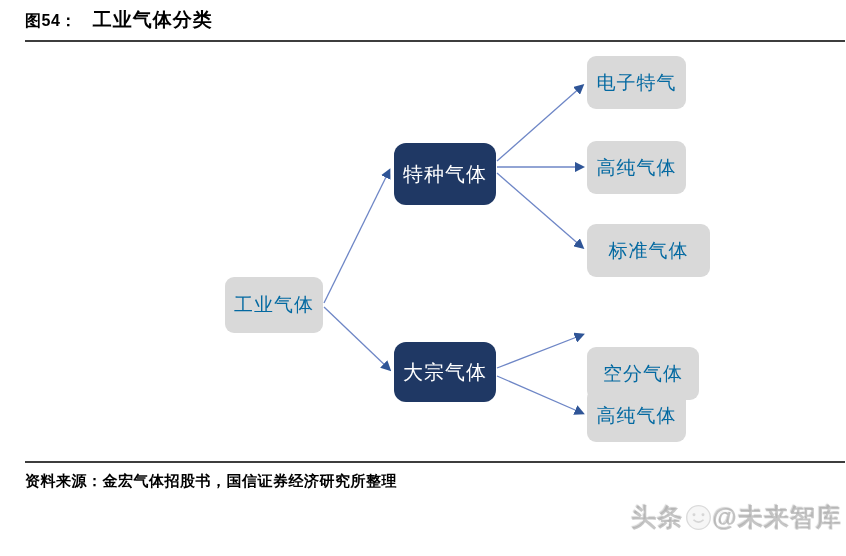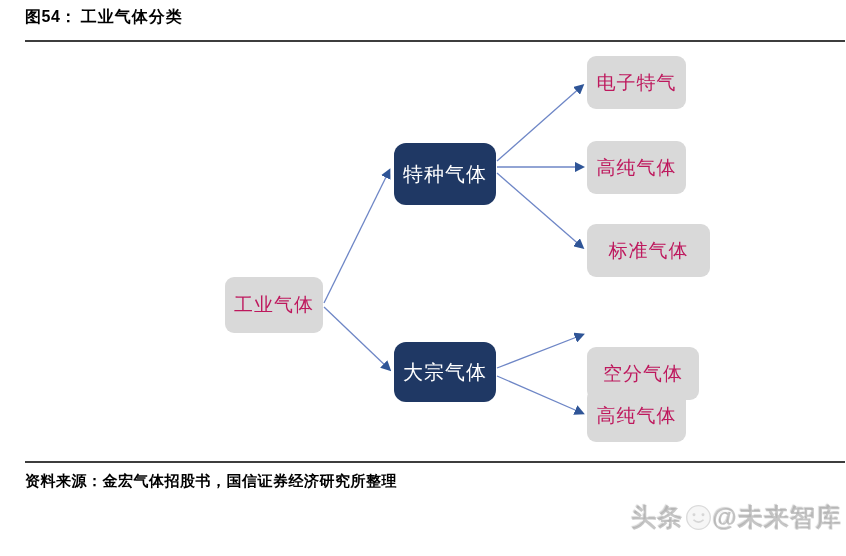--- a/index.html
+++ b/index.html
@@ -4,34 +4,34 @@
 <style>
   html,body { margin:0; padding:0; background:#ffffff; }
   #page {
     position:relative; width:846px; height:556px; background:#ffffff;
     font-family:"Liberation Sans","DejaVu Sans",sans-serif; overflow:hidden;
   }
 
   
   .fig-header { position:absolute; left:25px; top:7px; white-space:nowrap; color:#000; font-weight:bold; }
   .fig-label  { font-size:16px; letter-spacing:0.5px; }
-  .fig-title  { font-size:16px; margin-left:4px; letter-spacing:1px;text-align:right; }
+  .fig-title  { font-size:19px; margin-left:16px; letter-spacing:1px;text-align:right; }
   .rule { position:absolute; left:25px; width:820px; background:#3d3d3d; }
   .rule-top    { top:40px;  height:2px; }
   .rule-bottom { top:461px; height:2px; }
 
   
   .connectors { position:absolute; left:0; top:0; }
 
   
   .node {
     position:absolute; display:flex; align-items:center; justify-content:center;
     text-align:center; letter-spacing:1px; box-sizing:border-box;
   }
-  .gray { background:#D9D9D9; color:#be185d; border-radius:9px;  font-size:19px; }
+  .gray { background:#D9D9D9; color:#0369a1; border-radius:9px;  font-size:19px; }
   .navy { background:#1F3864; color:#ffffff; border-radius:12px; font-size:20px; }
 
   
   .source { position:absolute; left:25px; top:472px; font-size:15px; font-weight:bold; color:#000; letter-spacing:0.5px; }
 
   
   .watermark { position:absolute; right:2px; top:484px; width:235px; height:70px; pointer-events:none; }
   .wm-ghost {
     position:absolute; right:10px; top:0; font-size:21px; font-weight:bold; letter-spacing:2px;
     color:rgba(250,250,250,0.92);

